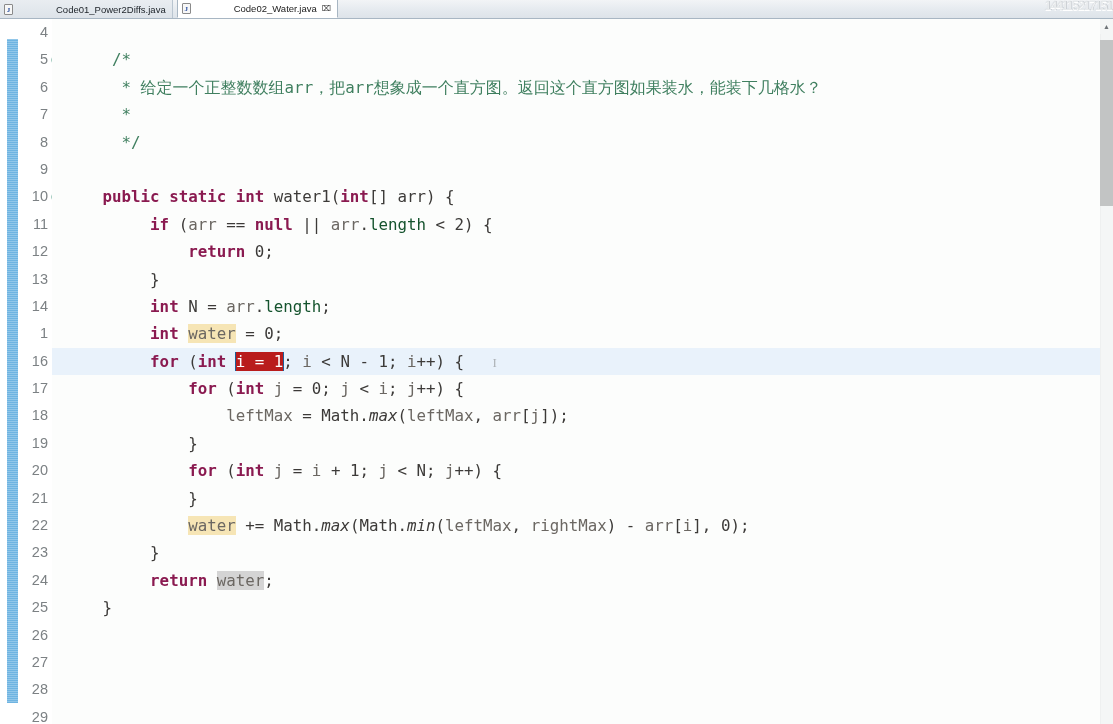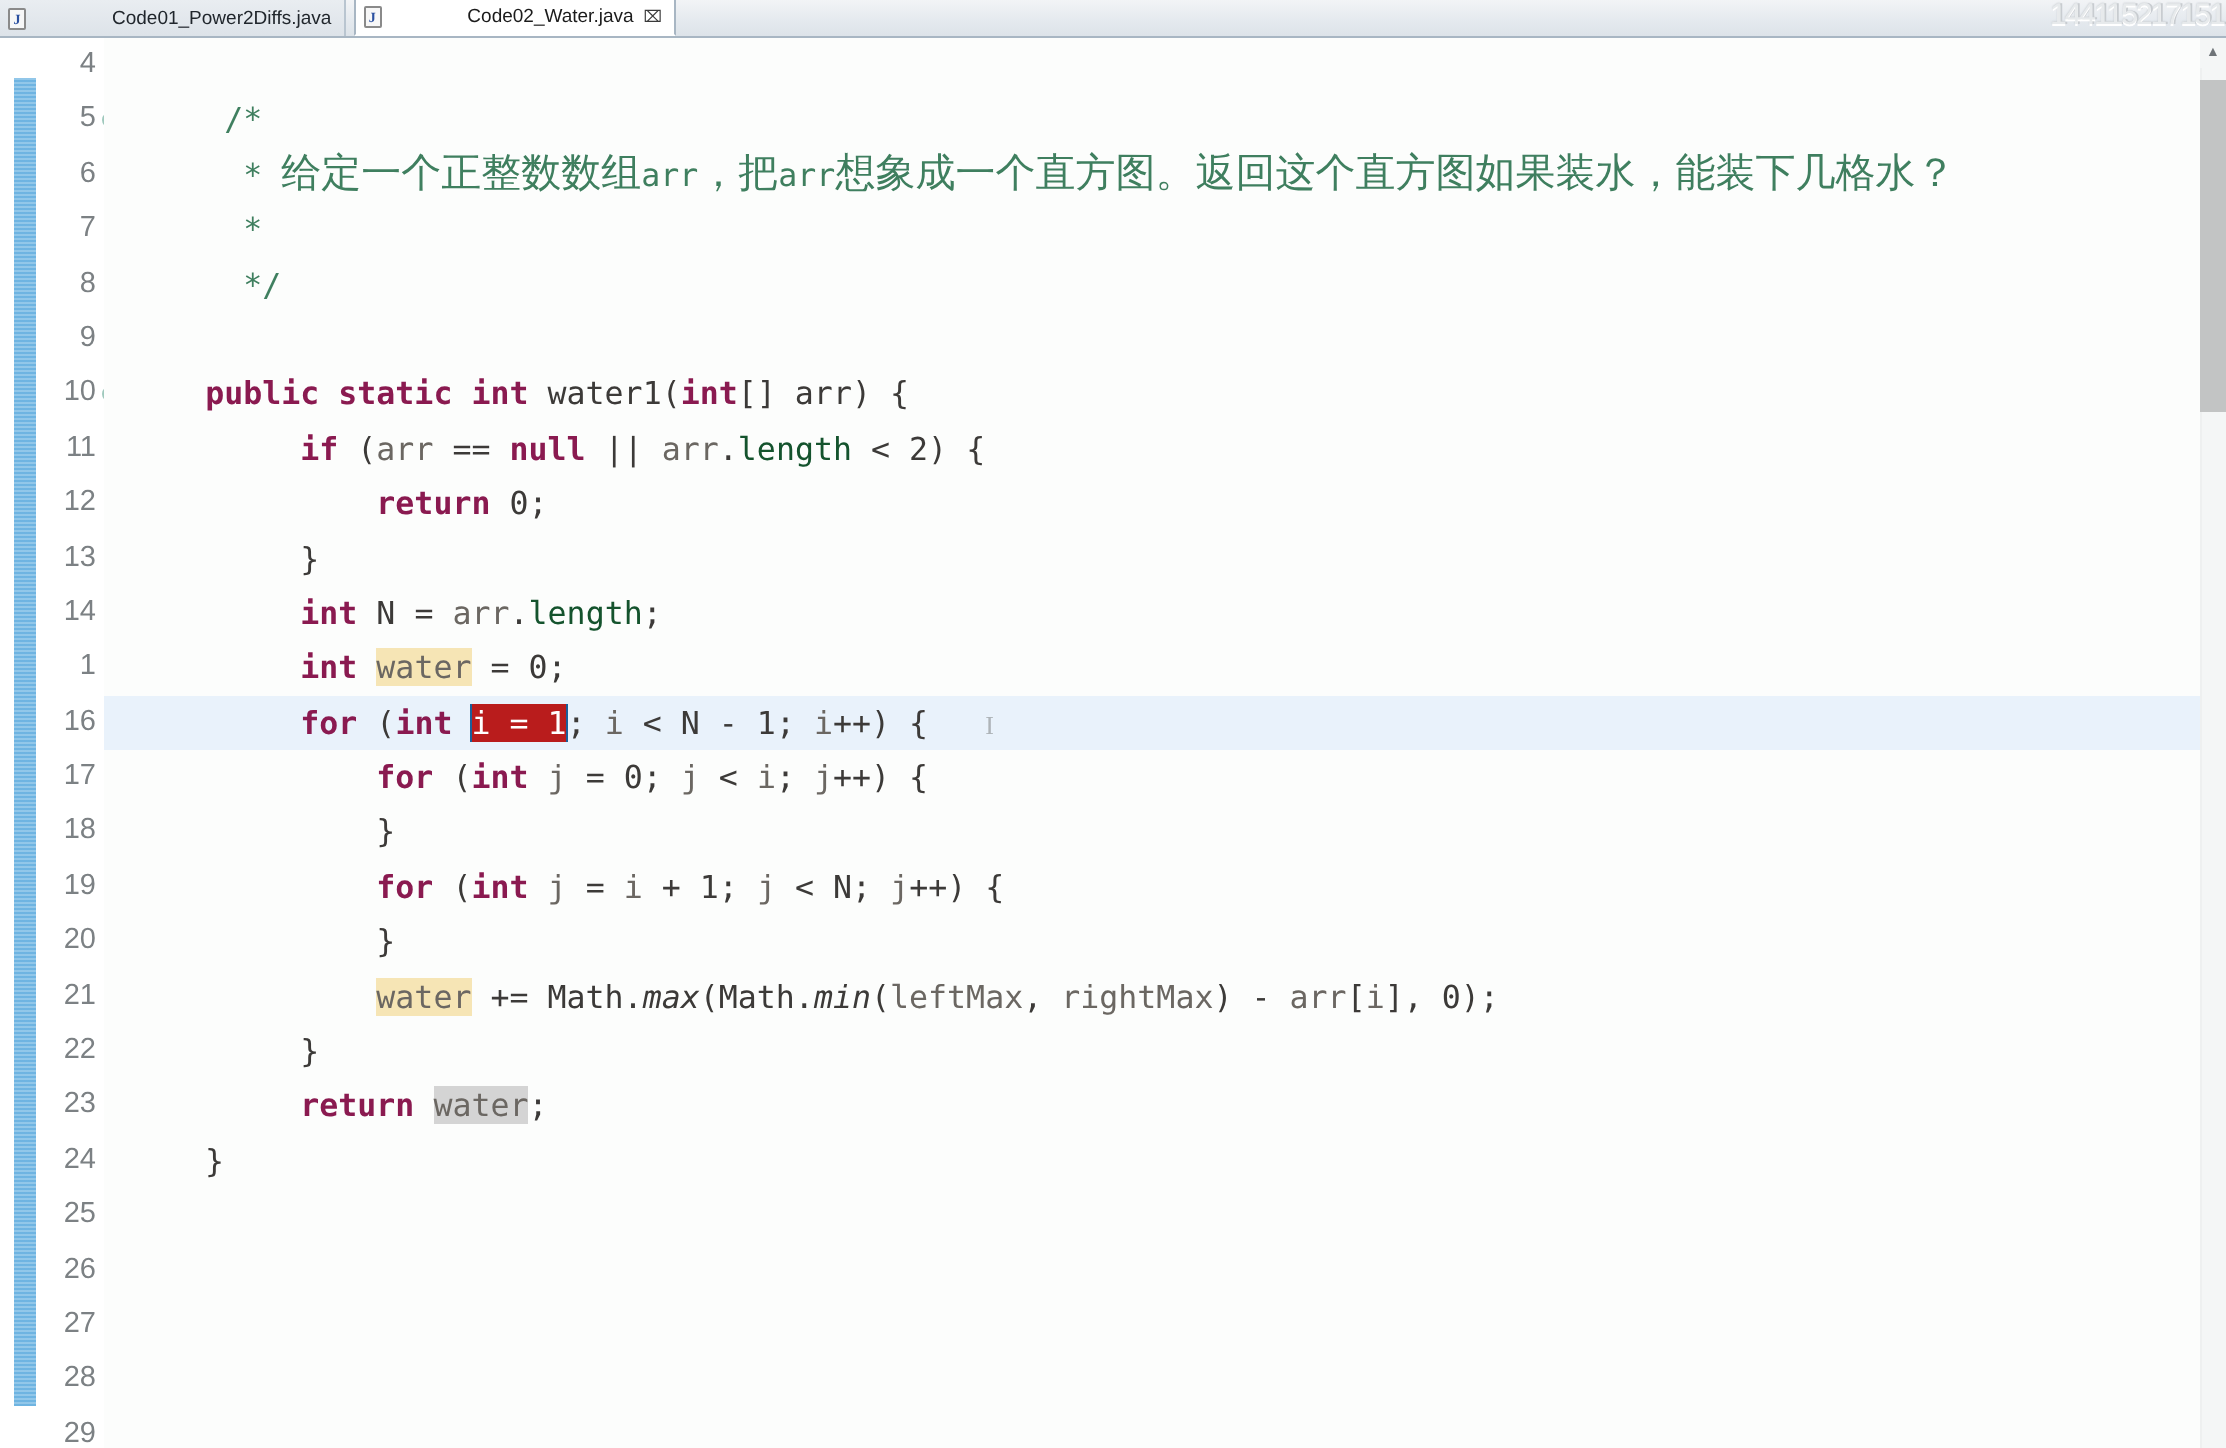--- a/index.html
+++ b/index.html
@@ -53,21 +53,21 @@
   }
   .tab-label { letter-spacing: 0px; margin-left: 40px; }
   .tab-close {
     font-size: 8px; color: #3a3a3a; margin-left: 2px;
     line-height: 1;
   }
 
   
   #watermark {
     position: absolute; right: 1px; top: -1px;
-    font-size: 15px; letter-spacing: -1px;
+    font-size: 12px; letter-spacing: -1px;
     color: #e7eaec;
     text-shadow: 0 1px 0 #ffffff, 1px 0 0 #c8ccd0, 0 0 1px #b7bdc2;
     font-family: "Liberation Sans", sans-serif;
     z-index: 10; pointer-events: none;
     white-space: nowrap;
   }
 
   
   #editor {
     position: absolute; left: 0; top: 19px;
@@ -160,21 +160,21 @@
   .hl-read  { background: #d4d4d4; }
   .sel {
     background: #b91c1c; color: #ffffff;
     box-shadow: -1px 0 0 #1b5f99, 1px 0 0 #1b5f99;
   }
   .ibeam {
     color: #aeb4b8; font-size: 13px;
     font-family: "Liberation Serif", serif;
   }
   
-  .cjk { font-family: Liberation Mono, monospace; font-size: 20px; }
+  .cjk { font-family: Liberation Mono, monospace; font-size: 16px; }
 </style>
 </head>
 <body>
 
 <div id="tabbar">
   <div class="tab inactive">
     <span class="tab-icon">J</span>
     <span class="tab-label">Code01_Power2Diffs.java</span>
   </div>
   <div class="tab active">
@@ -230,20 +230,21 @@
         <div class="code"><span class="cmt">       */</span></div>
         <div class="code"></div>
         <div class="code"><span class="plain">     </span><span class="kw">public static int</span><span class="plain"> water1(</span><span class="kw">int</span><span class="plain">[] arr) {</span></div>
         <div class="code"><span class="plain">          </span><span class="kw">if</span><span class="plain"> (</span><span class="ident">arr</span><span class="plain"> == </span><span class="kw">null</span><span class="plain"> || </span><span class="ident">arr</span><span class="plain">.</span><span class="fld">length</span><span class="plain"> &lt; 2) {</span></div>
         <div class="code"><span class="plain">              </span><span class="kw">return</span><span class="plain"> 0;</span></div>
         <div class="code"><span class="plain">          }</span></div>
         <div class="code"><span class="plain">          </span><span class="kw">int</span><span class="plain"> N = </span><span class="ident">arr</span><span class="plain">.</span><span class="fld">length</span><span class="plain">;</span></div>
         <div class="code"><span class="plain">          </span><span class="kw">int</span><span class="plain"> </span><span class="ident hl-write">water</span><span class="plain"> = 0;</span></div>
         <div class="code current"><span class="plain">          </span><span class="kw">for</span><span class="plain"> (</span><span class="kw">int</span><span class="plain"> </span><span class="sel">i = 1</span><span class="plain">;</span><span class="plain"> </span><span class="ident">i</span><span class="plain"> &lt; N - 1; </span><span class="ident">i</span><span class="plain">++) {</span><span class="plain">   </span><span class="ibeam">I</span></div>
         <div class="code"><span class="plain">              </span><span class="kw">for</span><span class="plain"> (</span><span class="kw">int</span><span class="plain"> </span><span class="ident">j</span><span class="plain"> = 0; </span><span class="ident">j</span><span class="plain"> &lt; </span><span class="ident">i</span><span class="plain">; </span><span class="ident">j</span><span class="plain">++) {</span></div>
+        <div class="code"><span class="plain">                  </span><span class="ident">leftMax</span><span class="plain"> = Math.</span><span class="smeth">max</span><span class="plain">(</span><span class="ident">leftMax</span><span class="plain">, </span><span class="ident">arr</span><span class="plain">[</span><span class="ident">j</span><span class="plain">]);</span></div>
         <div class="code"><span class="plain">              }</span></div>
         <div class="code"><span class="plain">              </span><span class="kw">for</span><span class="plain"> (</span><span class="kw">int</span><span class="plain"> </span><span class="ident">j</span><span class="plain"> = </span><span class="ident">i</span><span class="plain"> + 1; </span><span class="ident">j</span><span class="plain"> &lt; N; </span><span class="ident">j</span><span class="plain">++) {</span></div>
         <div class="code"><span class="plain">              }</span></div>
         <div class="code"><span class="plain">              </span><span class="ident hl-write">water</span><span class="plain"> += Math.</span><span class="smeth">max</span><span class="plain">(Math.</span><span class="smeth">min</span><span class="plain">(</span><span class="ident">leftMax</span><span class="plain">, </span><span class="ident">rightMax</span><span class="plain">) - </span><span class="ident">arr</span><span class="plain">[</span><span class="ident">i</span><span class="plain">], 0);</span></div>
         <div class="code"><span class="plain">          }</span></div>
         <div class="code"><span class="plain">          </span><span class="kw">return</span><span class="plain"> </span><span class="ident hl-read">water</span><span class="plain">;</span></div>
         <div class="code"><span class="plain">     }</span></div>
         <div class="code"></div>
       </div>
   </div>

